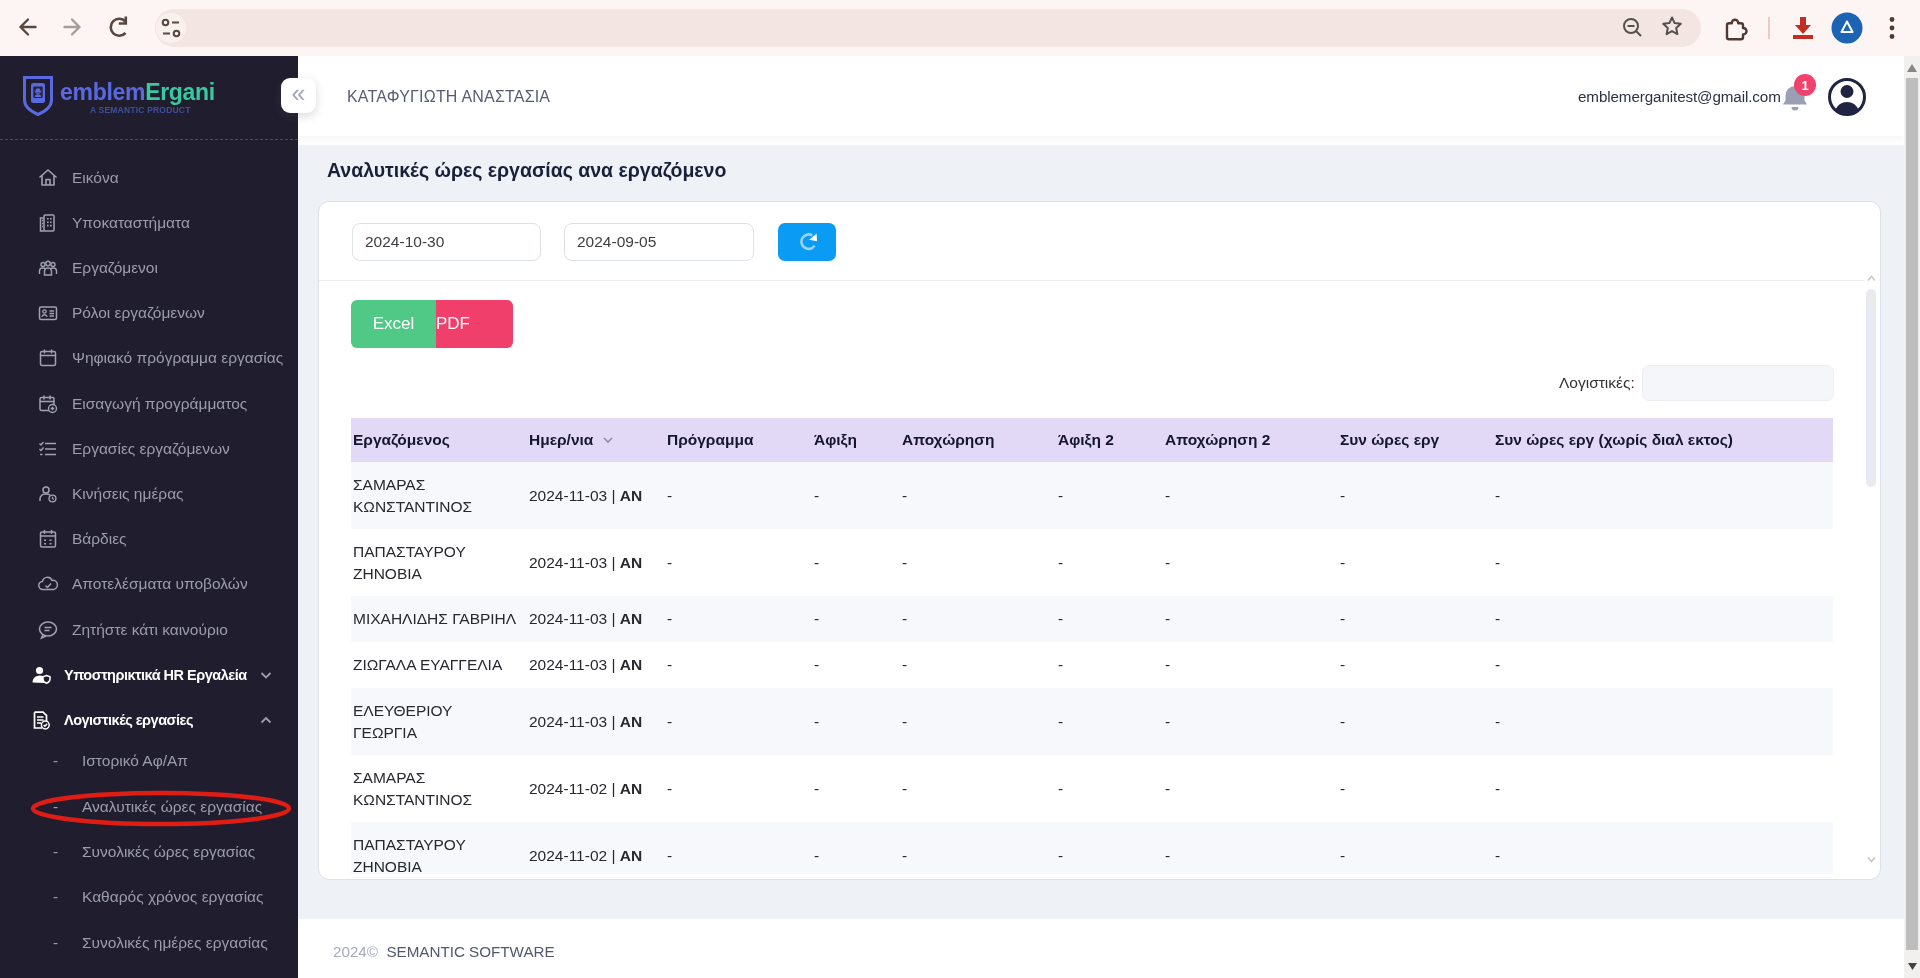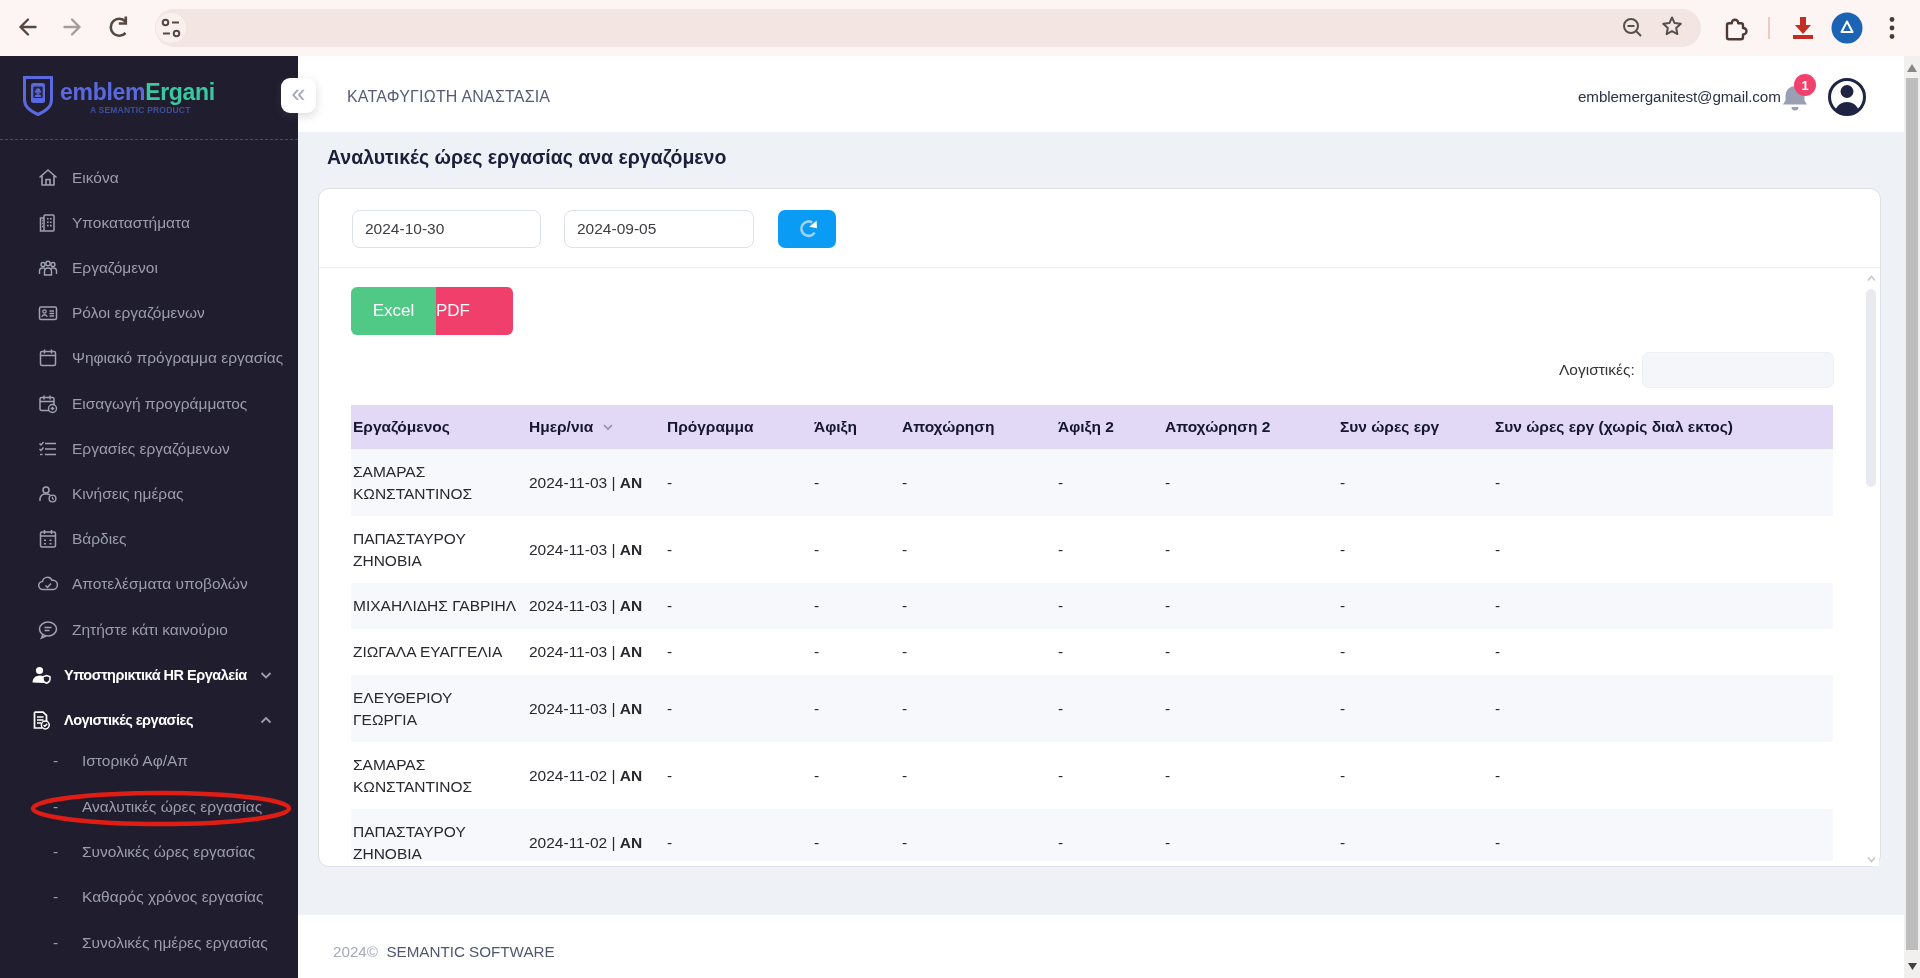--- a/index.html
+++ b/index.html
@@ -25,21 +25,21 @@
   .sub { position:absolute; left:0; width:298px; height:45px; color:#9b9cae; font-size:15.5px; }
   .sub .dash { position:absolute; left:53px; top:50%; transform:translateY(-50%); }
   .sub .txt { position:absolute; left:82px; top:50%; transform:translateY(-50%); white-space:nowrap; }
 
   
   #appheader { left:298px; top:56px; width:1606px; height:80px; background:#fff; box-shadow:0 3px 6px rgba(60,60,90,0.05); }
   #collapsebtn { left:281px; top:78px; width:35px; height:35px; background:#fff; border-radius:9px; box-shadow:0 3px 10px rgba(80,80,110,0.22); color:#a4a8bc; font-size:25px; text-align:center; line-height:30px; }
   #username { left:347px; top:88px; font-size:16px; letter-spacing:-0.5px; color:#565c77; letter-spacing:0.2px; }
 
   
-  #content { left:298px; top:132px; width:1606px; height:783px; background:#eef1f6;padding-left:21px; }
+  #content { left:298px; top:145px; width:1606px; height:783px; background:#eef1f6;padding-left:21px; }
   #pagetitle { left:29px; top:14px; font-size:19.5px; font-weight:bold; color:#1a2039; }
   #card { left:20px; top:56px; width:1563px; height:679px; background:#fff; border:1px solid #dde0e8; border-radius:11px; }
   .input { position:absolute; top:21px; height:38px; border:1px solid #dce1ea; border-radius:8px; background:#fff; font-size:15.5px; color:#3e3e42; line-height:36px; padding-left:12px; }
   #refreshbtn { left:459px; top:21px; width:58px; height:38px; background:#0a9bf5; border-radius:7px; }
   #carddivider { left:0; top:78px; width:1561px; height:1px; background:#edeff3; }
   #excelbtn { left:32px; top:98px; width:85px; height:48px; background:#4fc985; border-radius:6px 0 0 6px; color:#fff; font-size:17px; text-align:center; line-height:48px; }
   #pdfbtn { left:117px; top:98px; width:77px; height:48px; background:#f03f6b; border-radius:0 6px 6px 0; color:#fff; font-size:17px; text-align:left; line-height:48px; }
   #searchlbl { left:1240px; top:172px; font-size:15.5px; color:#333; }
   #searchbox { left:1323px; top:163px; width:192px; height:36px; background:#f4f6fa; border:1px solid #edeff4; border-radius:7px; }
 

